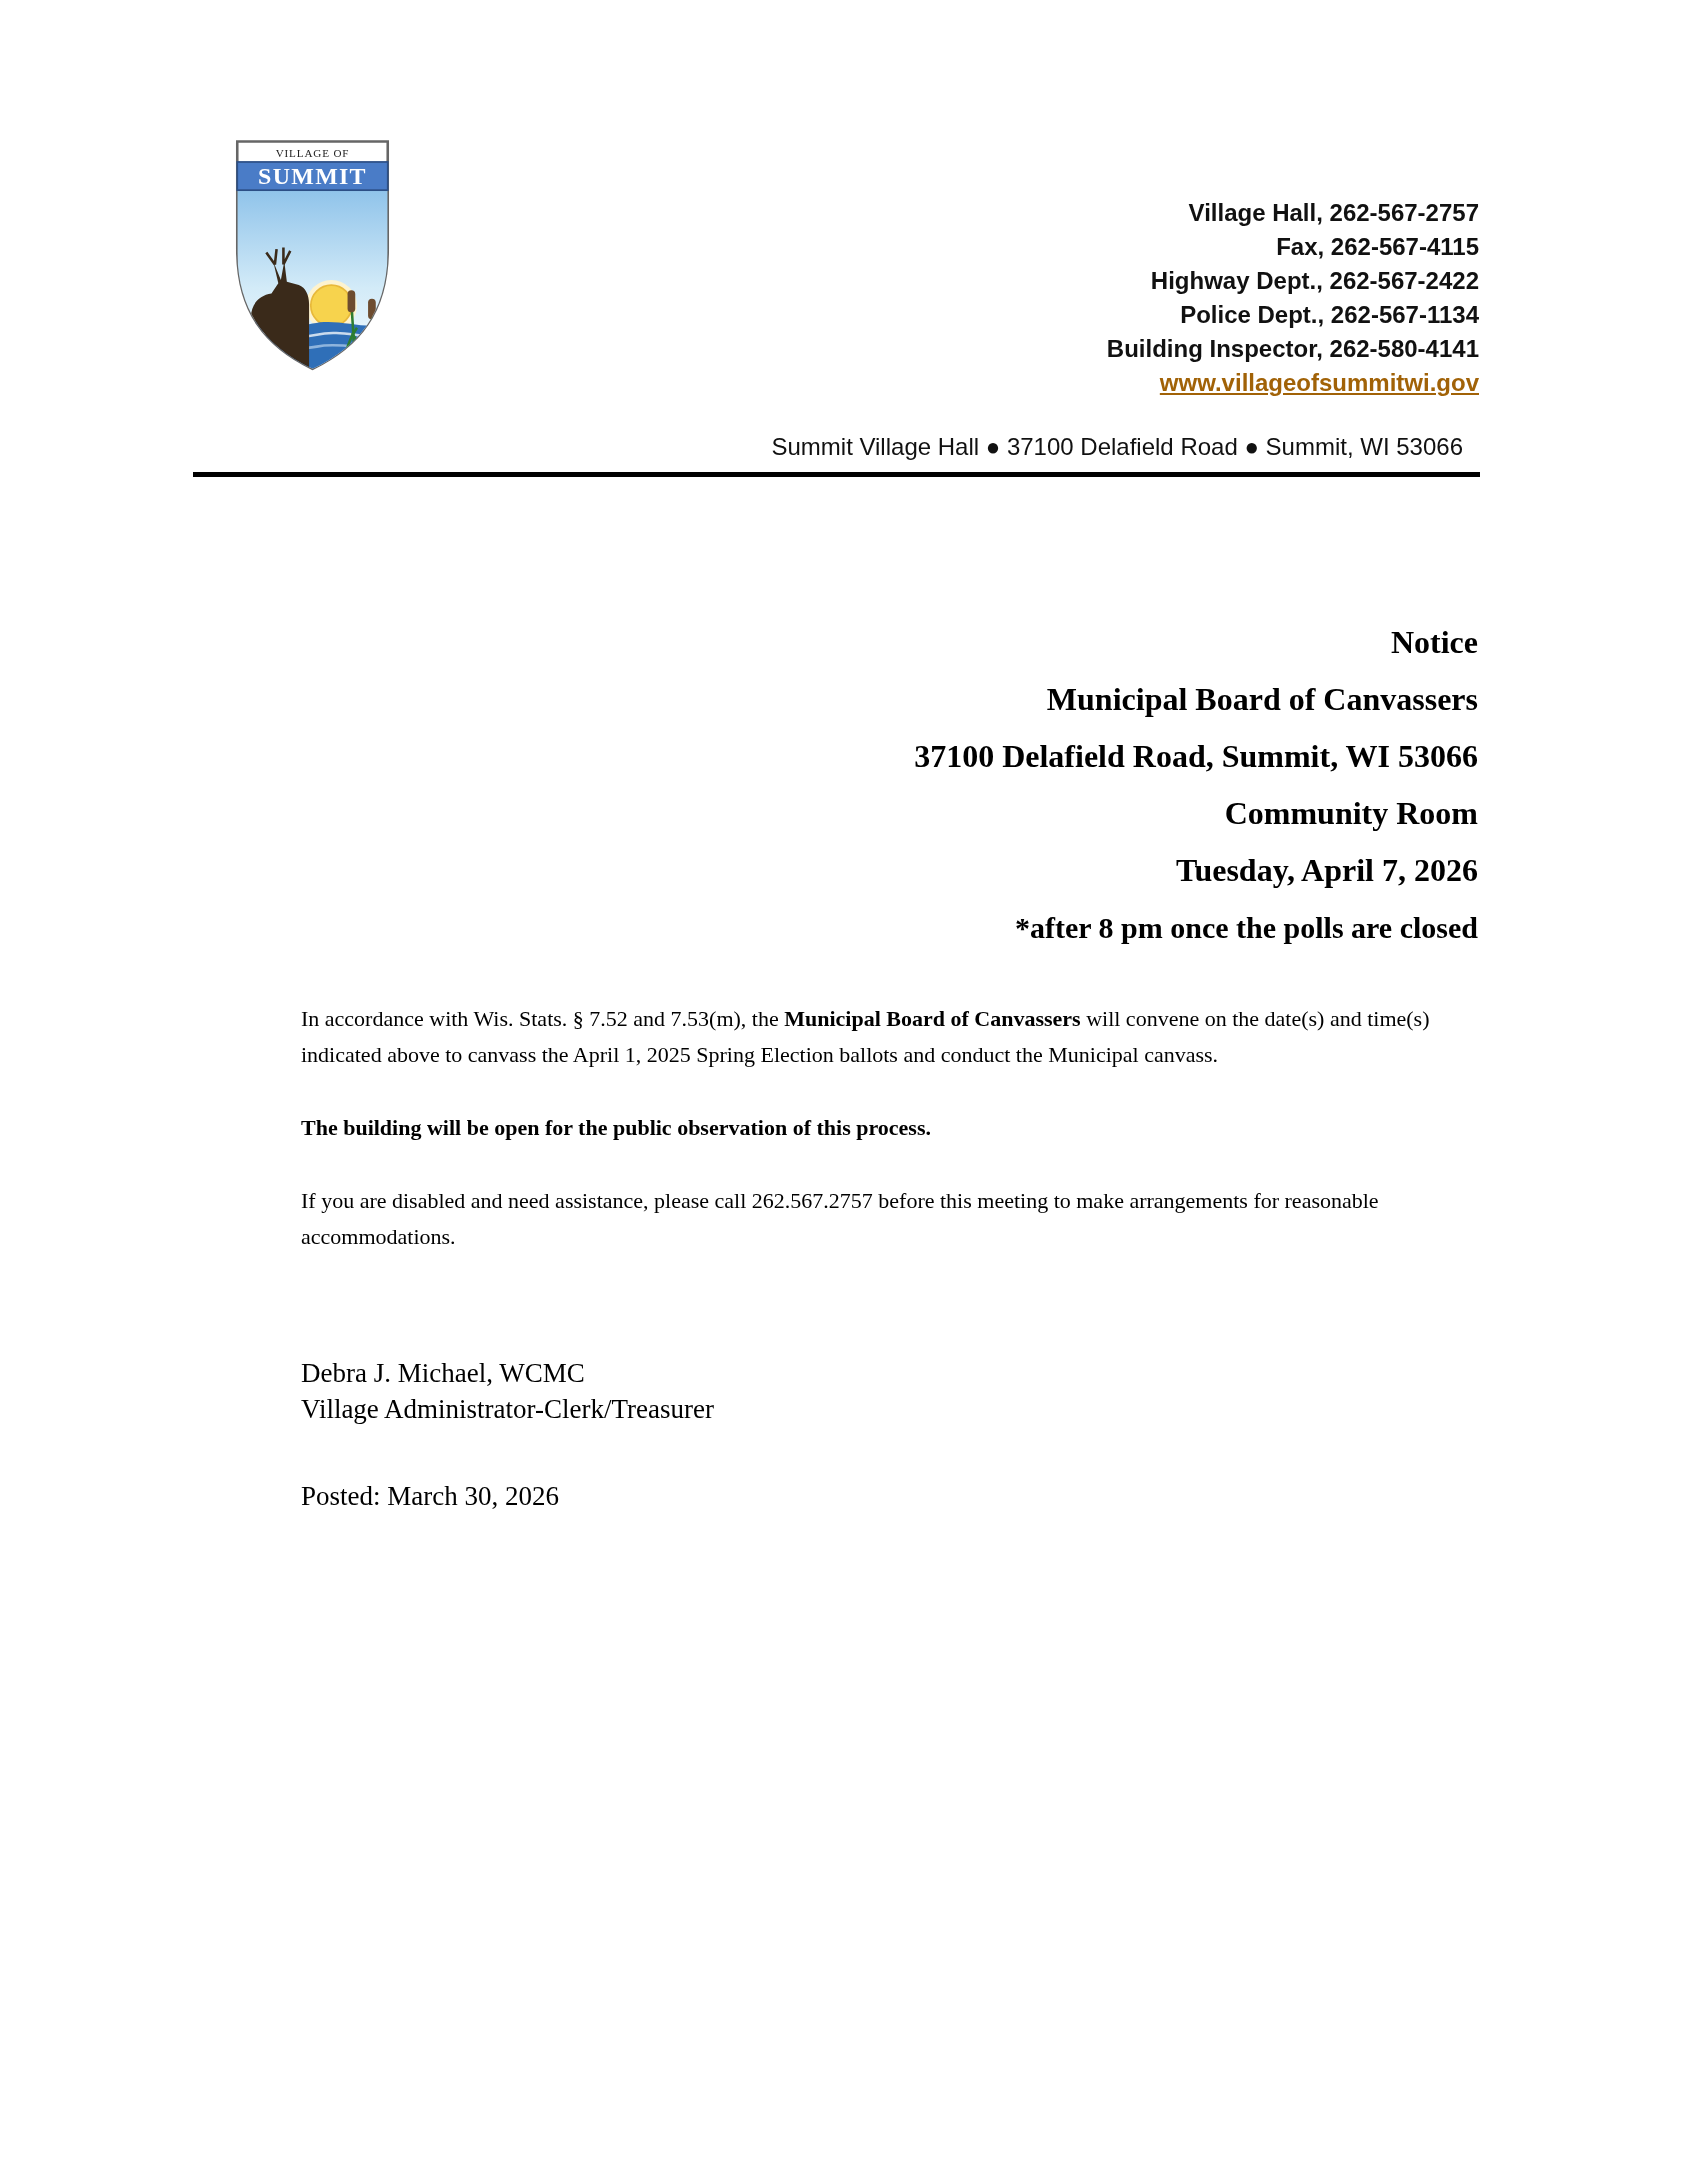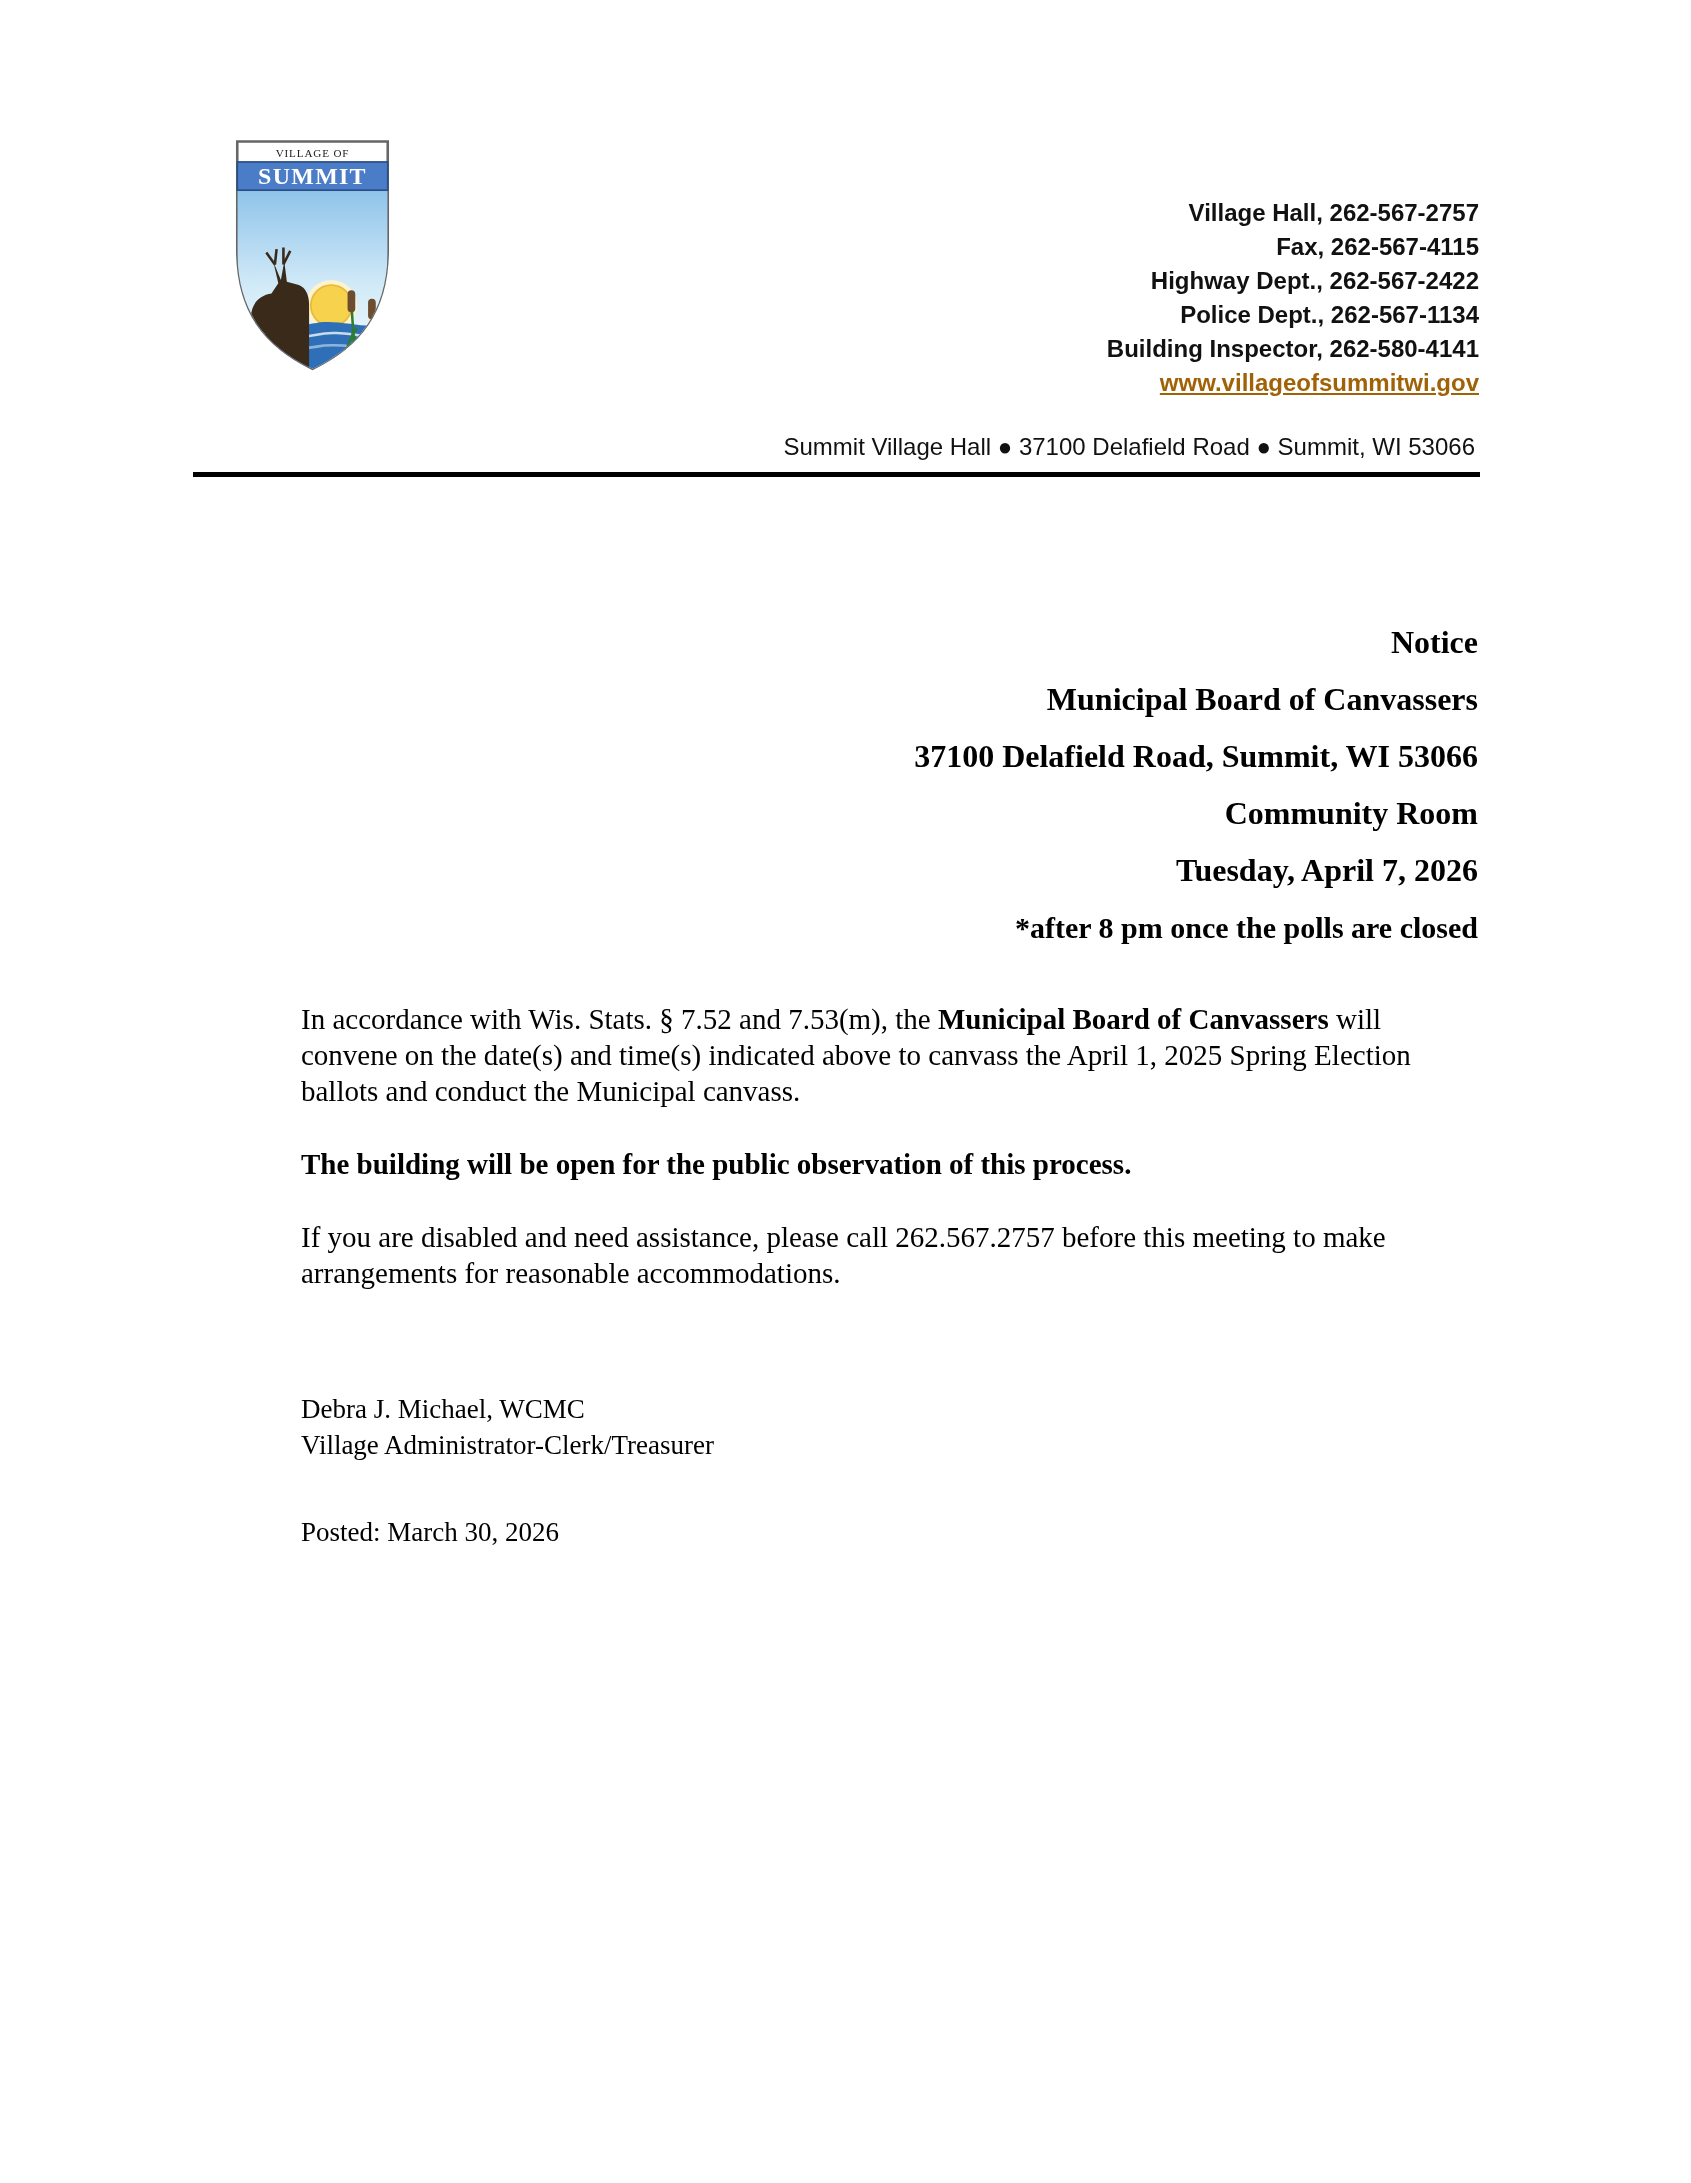--- a/index.html
+++ b/index.html
@@ -40,21 +40,21 @@
     color: #111111;
     font-weight: bold;
   }
   .website-link {
     color: #a16207;
     text-decoration: underline;
     cursor: pointer;
   }
   .address-line {
     position: absolute;
-    right: 217px;
+    right: 229px;
     top: 433px;
     font-family: "Liberation Sans", sans-serif;
     font-size: 24px;
     color: #111111;
     white-space: nowrap;
   }
   .header-rule {
     position: absolute;
     left: 193px;
     right: 212px;
@@ -73,21 +73,21 @@
     text-align: right;
     font-weight: bold;
     font-size: 32px;
     line-height: 57px;
   }
   .title-line { white-space: nowrap; }
   .title-line.small { font-size: 30px; }
 
   .body-par {
     margin: 37px 0 0 0;
-    font-size: 29px;
+    font-size: 22px;
     line-height: 36px;
   }
   .body-par.first { margin-top: 45px; }
   .body-par.bold { font-weight: bold; }
 
   .signature-block {
     margin-top: 100px;
     font-size: 27px;
     line-height: 36px;
   }

